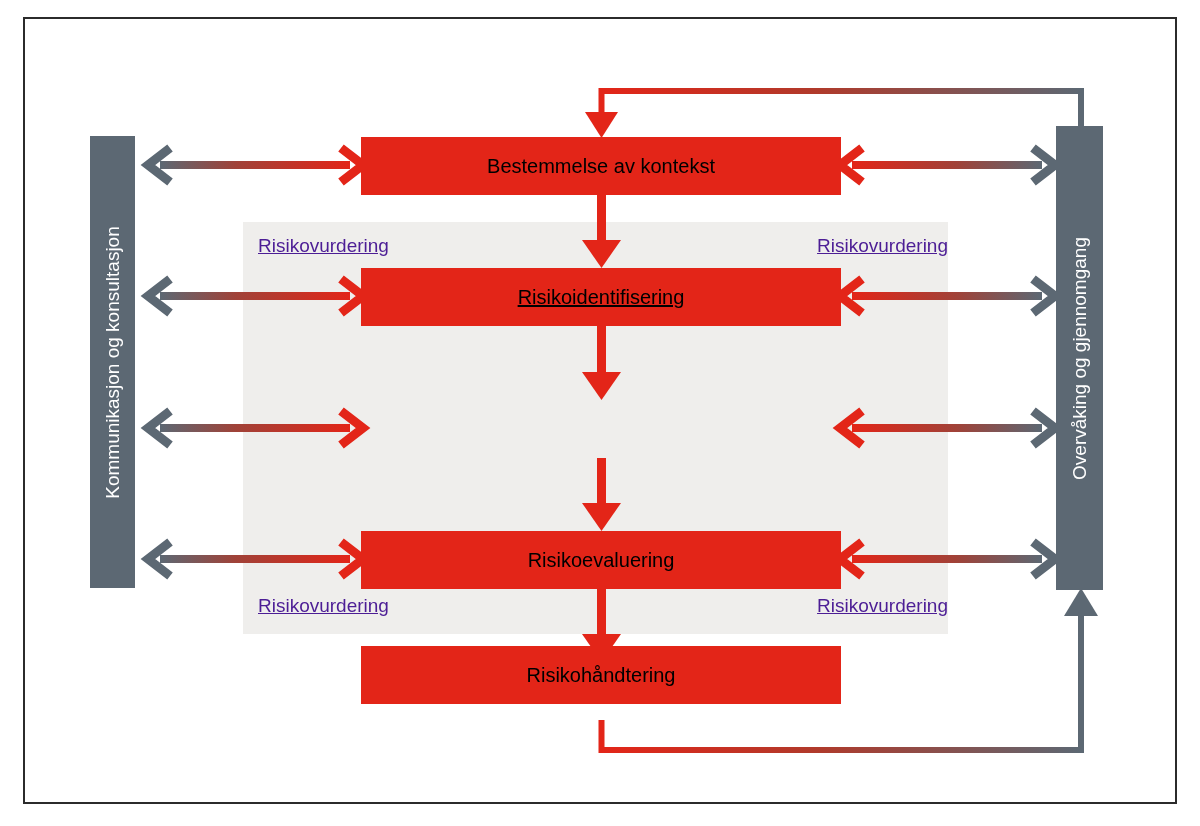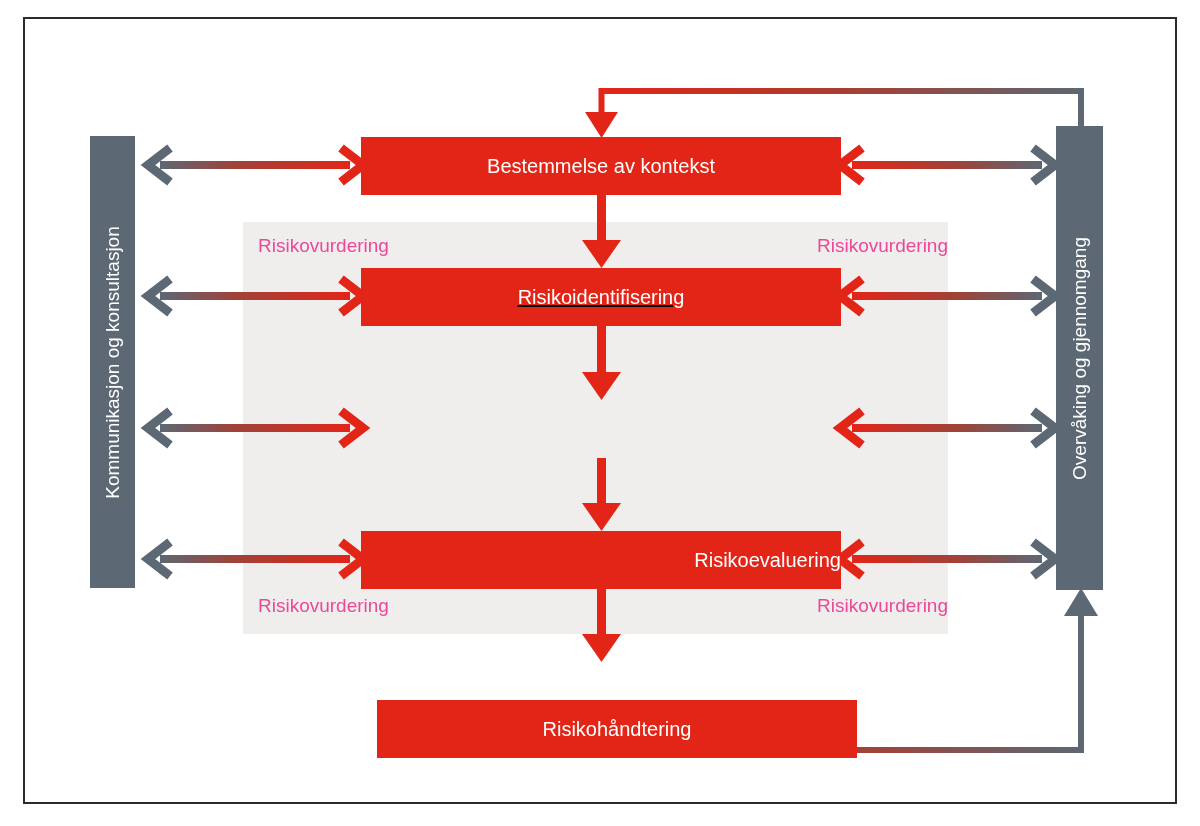--- a/index.html
+++ b/index.html
@@ -34,23 +34,24 @@
     position: absolute;
     left: 243px;
     top: 222px;
     width: 705px;
     height: 412px;
     background: #efeeec;
   }
   .panel-label {
     position: absolute;
     font-size: 19px;
-    color: #ec4899;
+    color: #4c1d95;
     white-space: nowrap;
     line-height: 1;
+    text-decoration: underline;
   }
   #panel-label-tl { left: 258px; top: 236px; }
   #panel-label-tr { right: 252px; top: 236px; }
   #panel-label-bl { left: 258px; top: 596px; }
   #panel-label-br { right: 252px; top: 596px; }
 
   
   .sidebar {
     position: absolute;
     background: #5c6873;
@@ -88,30 +89,30 @@
     position: absolute;
     left: 361px;
     width: 480px;
     height: 58px;
     background: #e32518;
     display: flex;
     align-items: center;
     justify-content: center;
   }
   .process-box-label {
-    color: #ffffff;
+    color: #000000;
     font-size: 20px;
     line-height: 1;
     white-space: nowrap;
   }
   #box-0 { top: 137px; }
   #box-1 { top: 268px; text-decoration: underline; }
   #box-2 { top: 400px; }
-  #box-3 { top: 531px; justify-content: flex-end; }
-  #box-4 { top: 700px; margin-left: 16px; }
+  #box-3 { top: 531px; }
+  #box-4 { top: 646px; }
 
   
   #connectors {
     position: absolute;
     left: 0;
     top: 0;
     width: 1200px;
     height: 826px;
     pointer-events: none;
   }

